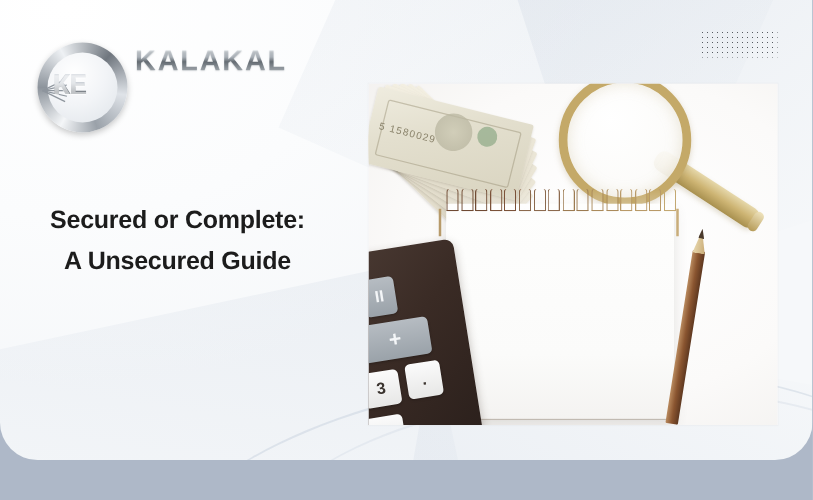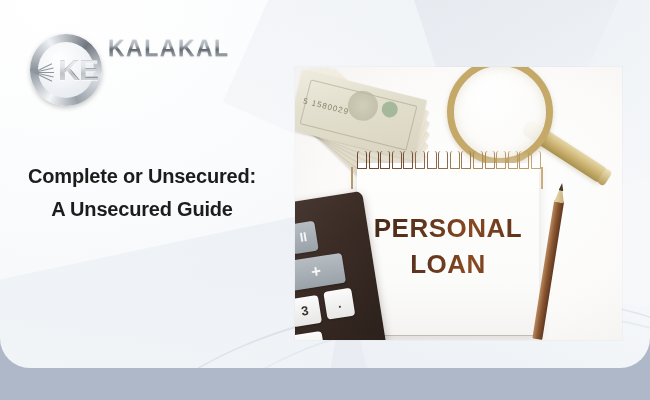--- a/index.html
+++ b/index.html
@@ -49,22 +49,22 @@
     background:
       conic-gradient(from 210deg,#f4f6f8 0deg,#8d949c 60deg,#eef1f4 120deg,#6f767e 190deg,#dfe3e8 250deg,#9aa1a9 310deg,#f4f6f8 360deg);
     box-shadow:0 2px 5px rgba(0,0,0,.22);
   }
   .ring:after{
     content:"";position:absolute;left:8px;top:8px;width:56px;height:56px;border-radius:50%;
     background:radial-gradient(circle at 38% 30%,#ffffff 0%,#f2f4f7 48%,#dfe4e9 100%);
   }
   .ke{
     position:absolute;left:14px;top:17px;width:56px;height:42px;
-    font-family:Liberation Sans, sans-serif;font-weight:bold;font-size:30px;
-    letter-spacing:-1px;line-height:42px;text-align:right;
+    font-family:Liberation Mono, monospace;font-weight:bold;font-size:24px;
+    letter-spacing:-1px;line-height:42px;text-align:left;
     background:linear-gradient(180deg,#fdfdfe 0%,#b9c0c8 42%,#5f666d 58%,#cfd5db 100%);
     -webkit-background-clip:text;background-clip:text;color:transparent;
     text-shadow:0 1px 0 rgba(255,255,255,.6);
   }
   .fan{position:absolute;left:6px;top:30px;width:22px;height:20px;}
   .fan i{position:absolute;left:0;top:10px;width:20px;height:1.4px;background:#8e959d;
          transform-origin:0 50%;display:block;}
   .ltxt{position:absolute;left:80px;top:4px;width:170px;}
   .l1{
     font-weight:bold;font-size:23px;letter-spacing:1.5px;line-height:24px;
@@ -199,21 +199,21 @@
         <i style="transform:rotate(13deg)"></i>
         <i style="transform:rotate(26deg)"></i>
       </div>
       <div class="ke">KE</div>
       <div class="ltxt">
         <div class="l1">KALAKAL</div>
       </div>
     </div>
 
     <div class="headline">
-      <span>Complete or Unsecured:</span>
+      <span>Secured or Complete:</span>
       <span>A Unsecured Guide</span>
     </div>
 
     <div class="photo">
       <div class="ph-bg"></div>
 
       <div class="money">
         <div class="bill b5"></div>
         <div class="bill b4"></div>
         <div class="bill b3"></div>
@@ -247,22 +247,20 @@
           <i style="left: 85.2px; border-color: rgb(140, 106, 78);"></i>
           <i style="left: 96.8px; border-color: rgb(156, 123, 82);"></i>
           <i style="left: 108.4px; border-color: rgb(156, 123, 82);"></i>
           <i style="left: 120px; border-color: rgb(171, 139, 92);"></i>
           <i style="left: 131.6px; border-color: rgb(171, 139, 92);"></i>
           <i style="left: 143.2px; border-color: rgb(185, 154, 104);"></i>
           <i style="left: 154.8px; border-color: rgb(185, 154, 104);"></i>
           <i style="left: 166.4px; border-color: rgb(185, 154, 104);"></i>
           <i style="left: 178px; border-color: rgb(195, 168, 114);"></i>
         </div>
-      <div class="pad-t1">PERSONAL</div>
-      <div class="pad-t2">LOAN</div>
 
       <div class="calc">
         <div class="key g" style="left:14px;top:22px;width:26px;height:30px;line-height:30px;">II</div>
         <div class="key g" style="left:6px;top:58px;width:56px;height:30px;line-height:30px;font-size:17px;">+</div>
         <div class="key w" style="left:2px;top:96px;width:30px;height:28px;line-height:28px;">3</div>
         <div class="key w" style="left:38px;top:94px;width:28px;height:28px;line-height:28px;">.</div>
         <div class="key w" style="left:-2px;top:132px;width:32px;height:28px;line-height:28px;">0</div>
       </div>
 
       <div class="pencil">

